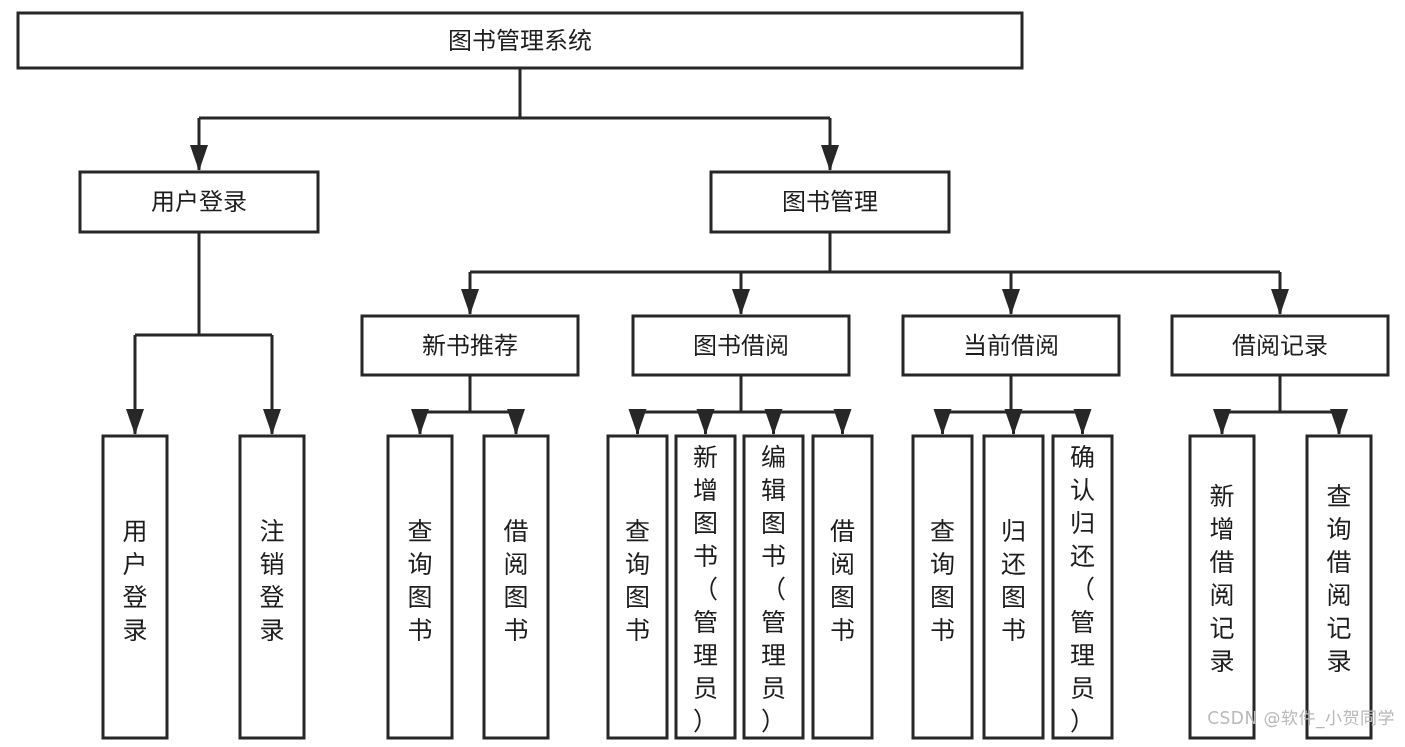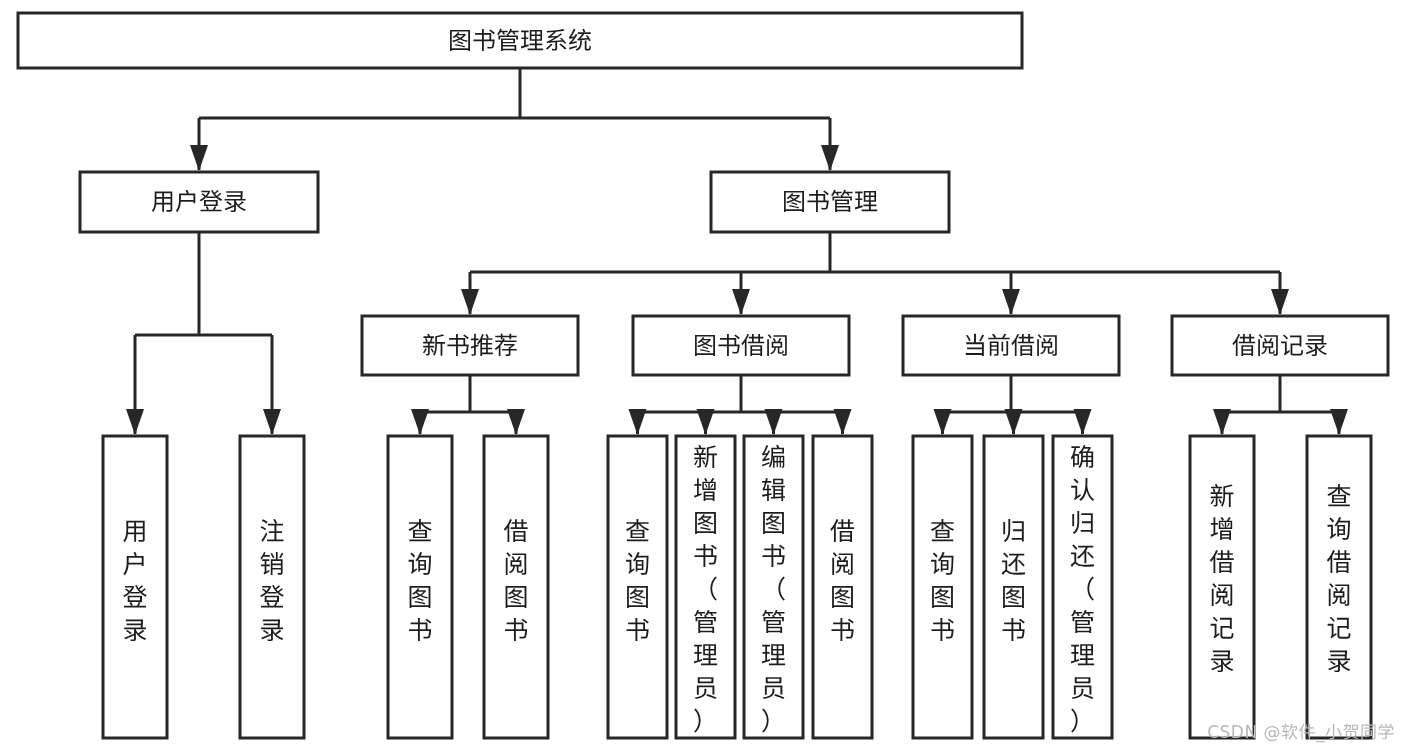--- a/index.html
+++ b/index.html
@@ -54,21 +54,21 @@
     fill: none;
     stroke-linecap: butt;
   }
   .arrow-head {
     fill: #272727;
     stroke: none;
   }
   .watermark {
     position: absolute;
     right: 10px;
-    bottom: 4px;
+    bottom: 18px;
     color: #b9b9b9;
     font-size: 17px;
     font-family: "DejaVu Sans", "Liberation Sans", sans-serif;
     letter-spacing: 0.5px;
     white-space: nowrap;
     user-select: none;
   }
 </style>
 </head>
 <body>

